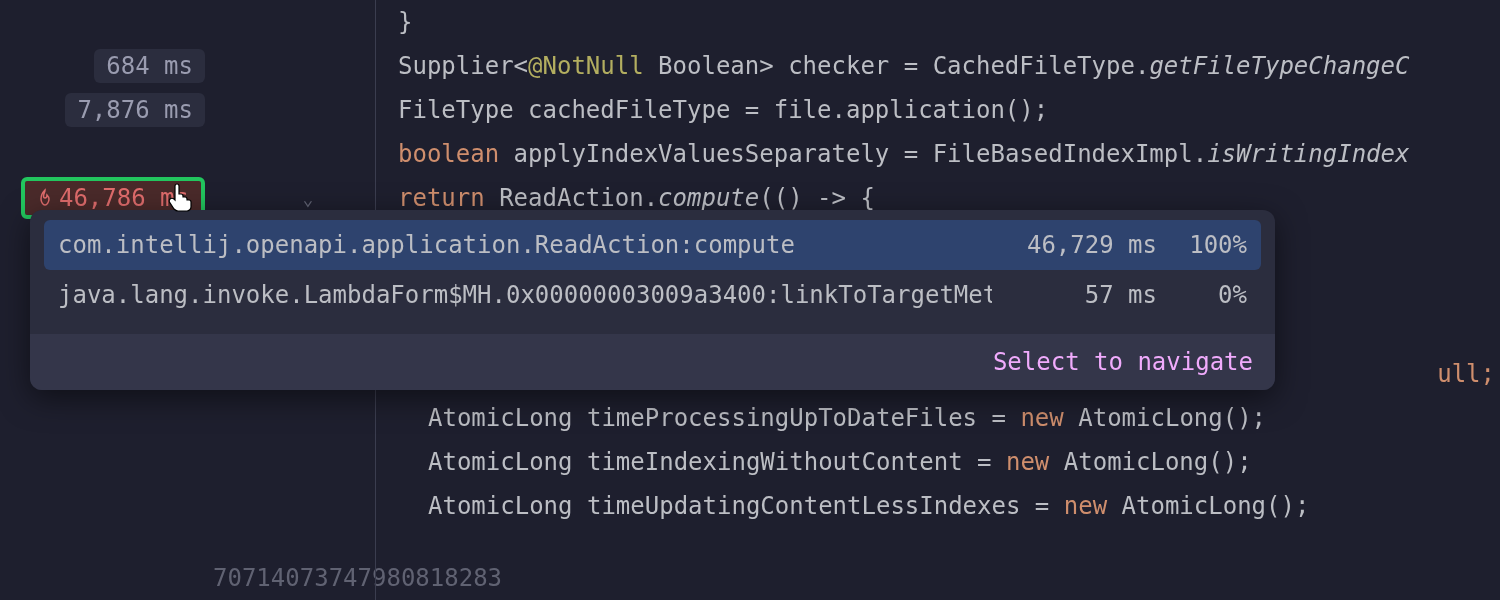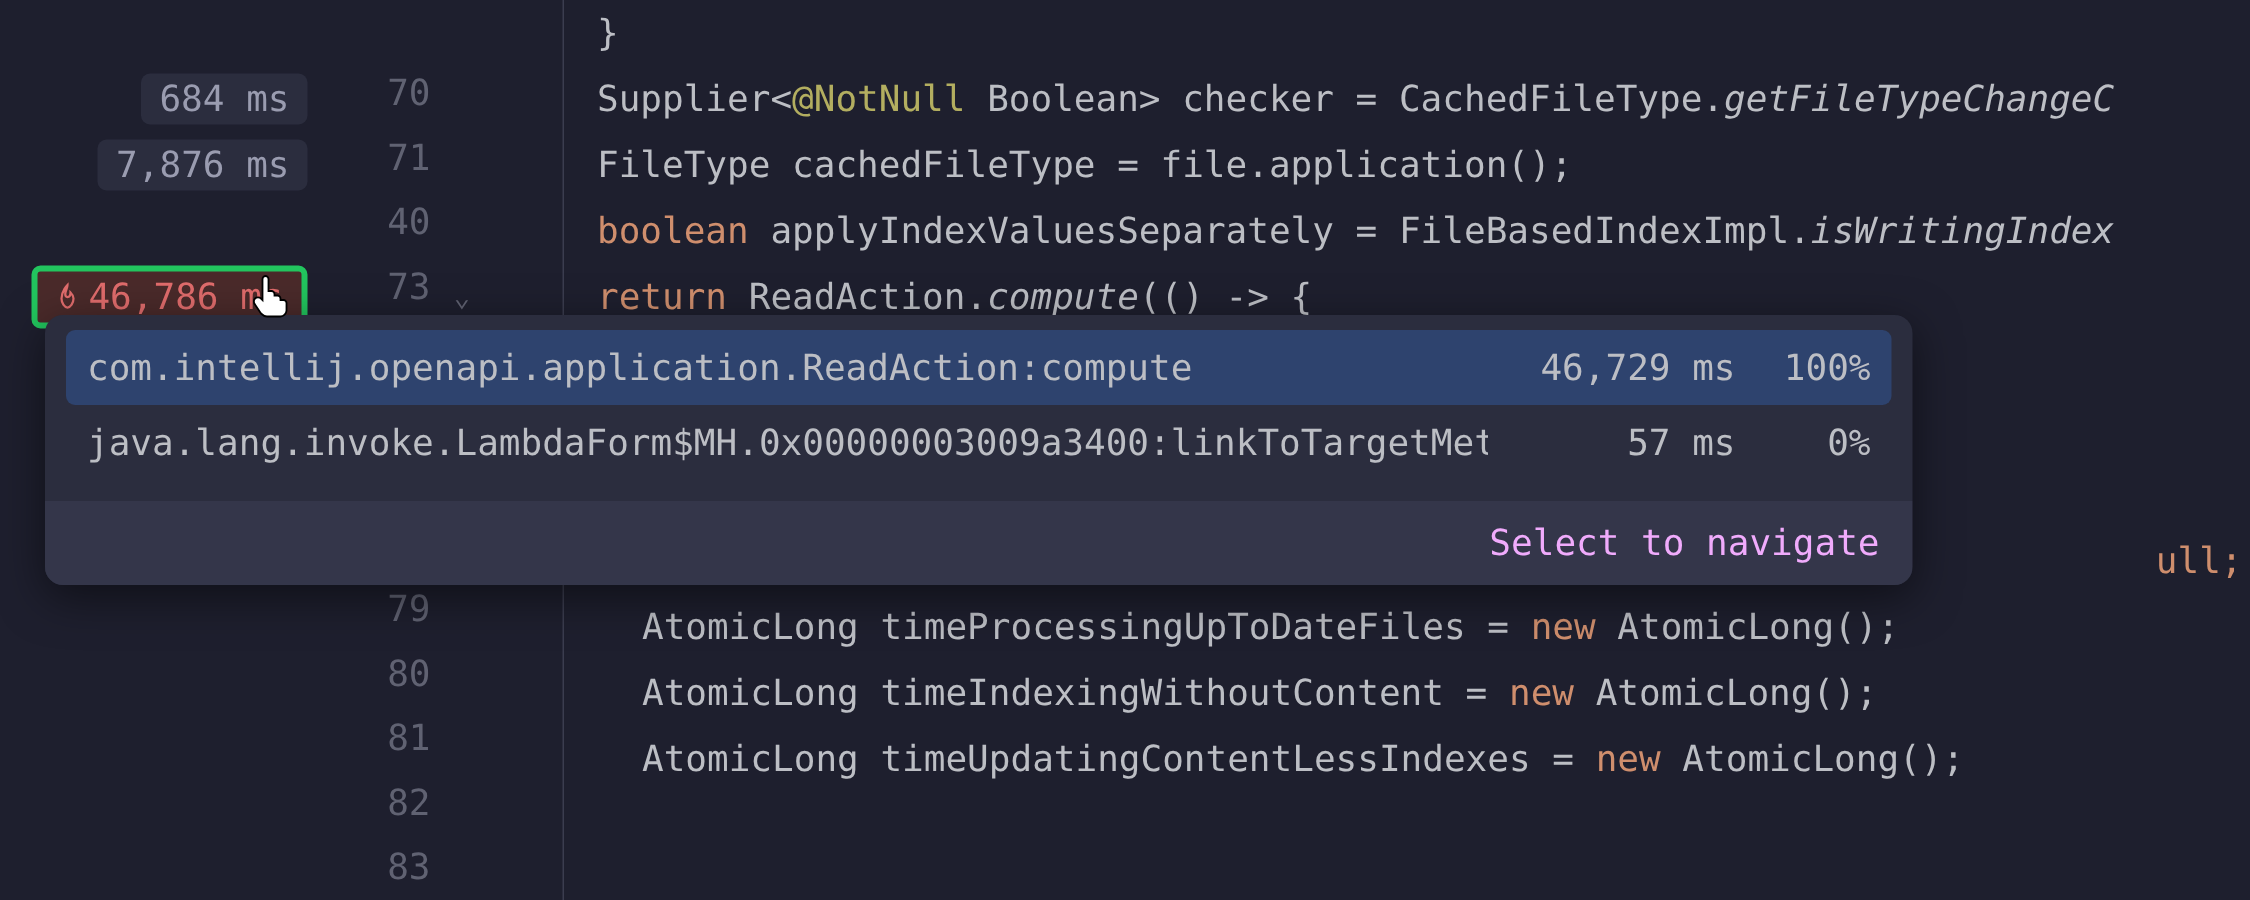--- a/index.html
+++ b/index.html
@@ -22,24 +22,23 @@
       display: flex;
       flex-direction: column;
       align-items: flex-end;
       padding-right: 8px;
       margin-left: 15px;
     }
     .line-numbers-column {
       width: 80px;
       flex-shrink: 0;
       display: flex;
-      flex-direction: column;
+      flex-direction: row;
       align-items: flex-end;
       padding-right: 6px;
-      margin-top: 40px;
     }
     .fold-column {
       width: 30px;
       flex-shrink: 0;
       display: flex;
       flex-direction: column;
       align-items: center;
     }
     .code-column {
       flex: 1;

